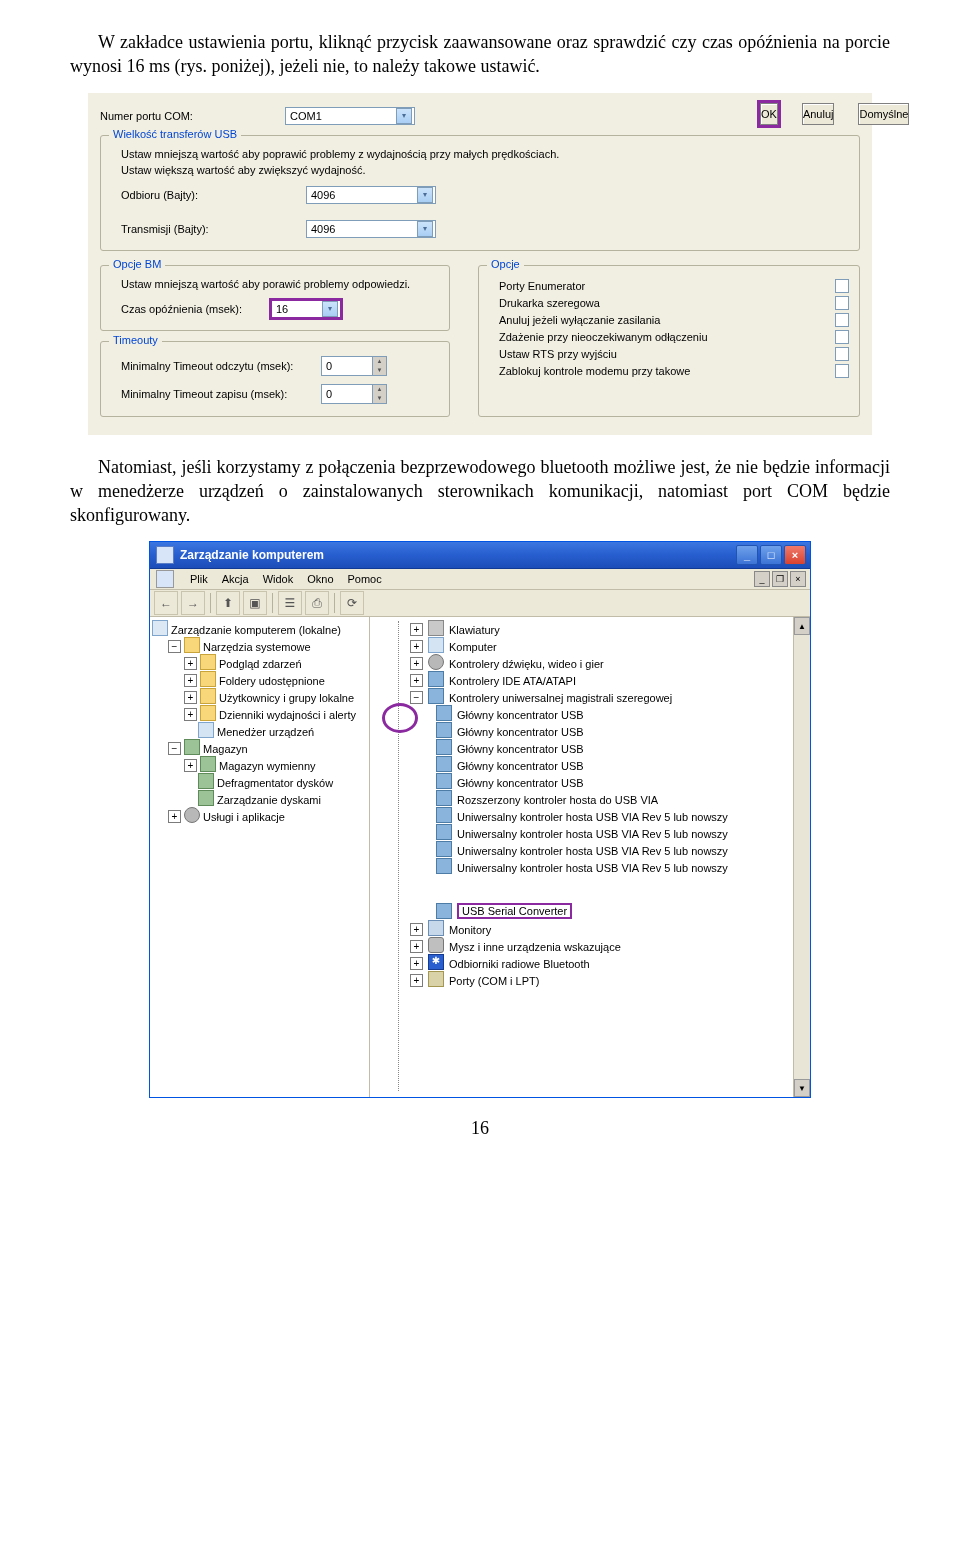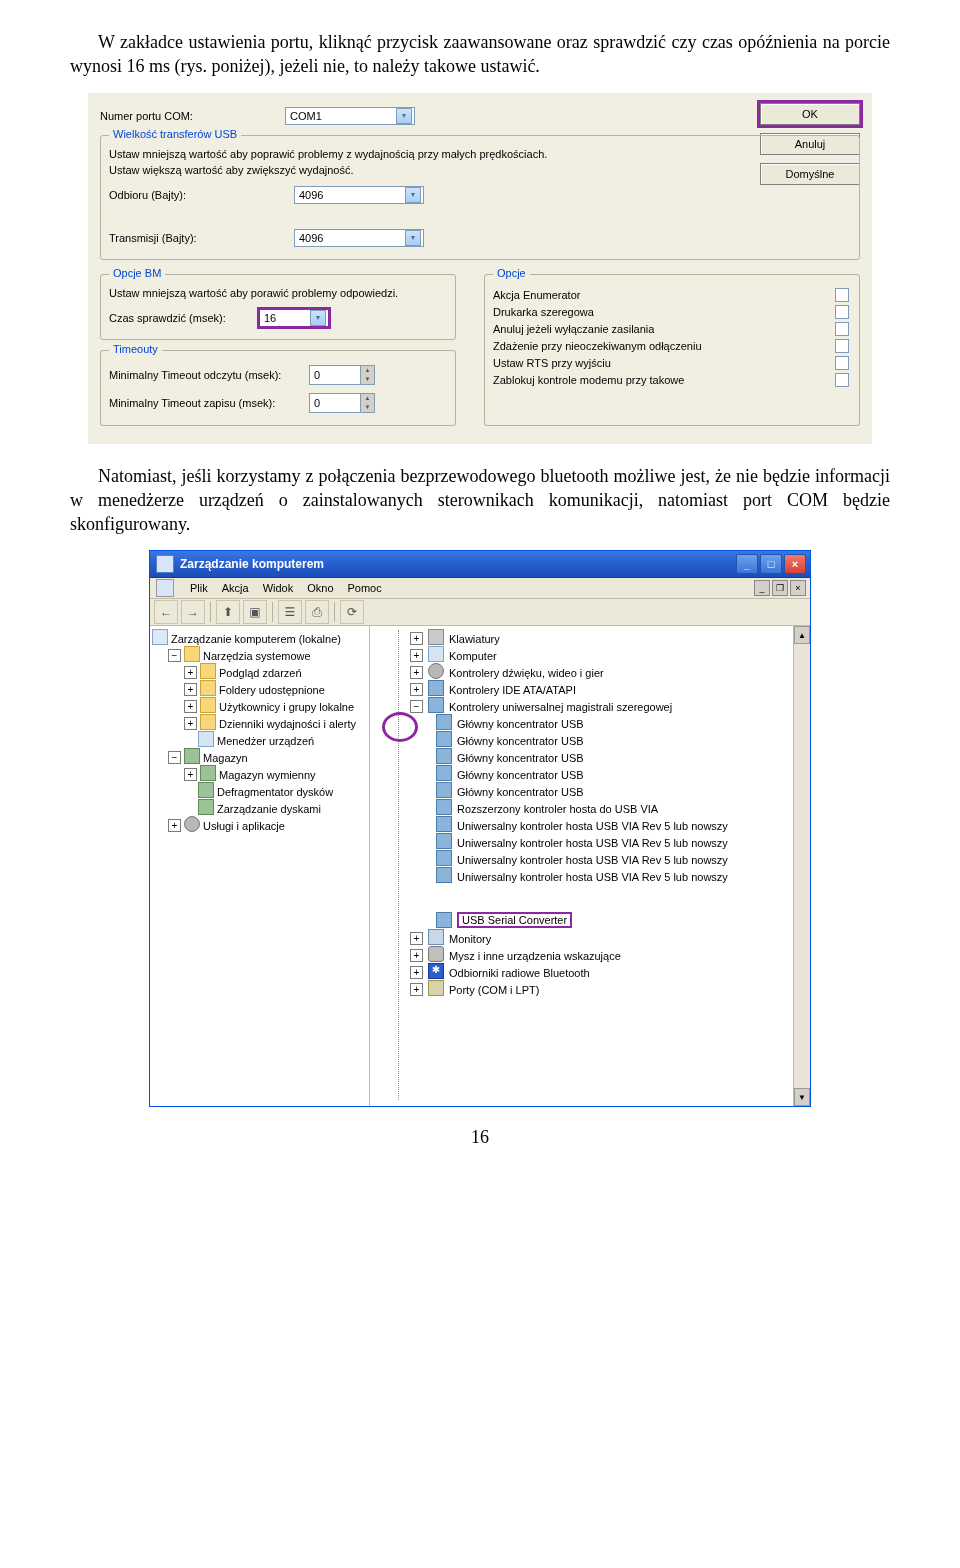--- a/index.html
+++ b/index.html
@@ -48,34 +48,34 @@
     background: linear-gradient(#CBE3FB,#A9CEF4);
     border: 1px solid #7F9DB9;
     display:flex;align-items:center;justify-content:center;
     font-size: 8px; color:#4B6E99;
   }
   .hl-purple { outline: 3px solid #8B2AA0; outline-offset: -1px; }
   .btn-col {
     position:absolute;
     right: 12px; top: 10px;
     width: 100px;
-    display:flex; flex-direction:column; gap:8px;
+    display:flex; flex-direction:row; gap:24px;
   }
   .winbtn {
     border: 1px solid #808080;
     background: #ECE9D8;
     height: 20px;
     display:flex;align-items:center;justify-content:center;
     box-shadow: inset 1px 1px 0 #fff;
   }
   .winbtn.hl { outline: 3px solid #8B2AA0; }
   .group {
     border: 1px solid #B5B29D;
     border-radius: 3px;
-    padding: 10px 10px 8px 8px;
+    padding: 10px 10px 8px 20px;
     margin: 10px 0 4px 0;
     position:relative;
   }
   .group-title {
     position:absolute; top:-8px; left:8px;
     background:#F1EEE2; padding:0 4px; color:#0046D5;
   }
   .desc { margin: 2px 0 4px 0; }
   .half-row { display:flex; gap:28px; }
   .half-row .group { flex:1; }
@@ -176,38 +176,38 @@
         <div class="desc">Ustaw większą wartość aby zwiększyć wydajność.</div>
         <div class="row" style="margin-top:10px;">
           <div class="lbl-col">Odbioru (Bajty):</div>
           <div class="val-col">
             <div class="dropdown">
               <span>4096</span>
               <span class="arrow">▾</span>
             </div>
           </div>
         </div>
-        <div class="row" style="margin-top:25px;">
+        <div class="row" style="margin-top:16px;">
           <div class="lbl-col">Transmisji (Bajty):</div>
           <div class="val-col">
             <div class="dropdown">
               <span>4096</span>
               <span class="arrow">▾</span>
             </div>
           </div>
         </div>
       </div>
 
       <div class="half-row">
         <div style="flex:1">
           <div class="group">
             <div class="group-title">Opcje BM</div>
             <div class="desc">Ustaw mniejszą wartość aby porawić problemy odpowiedzi.</div>
             <div class="row" style="margin-top:10px;">
-              <div class="lbl-col" style="width:150px">Czas sprawdzić (msek):</div>
+              <div class="lbl-col" style="width:150px">Czas opóźnienia (msek):</div>
               <div style="width:70px">
                 <div class="dropdown hl-purple">
                   <span>16</span>
                   <span class="arrow">▾</span>
                 </div>
               </div>
             </div>
           </div>
           <div class="group">
             <div class="group-title">Timeouty</div>
@@ -229,21 +229,21 @@
                     <div>▲</div>
                     <div>▼</div>
                   </div>
               </div>
             </div>
           </div>
         </div>
         <div class="group" style="flex:1">
           <div class="group-title">Opcje</div>
           <div class="chk-row">
-              <span>Akcja Enumerator</span>
+              <span>Porty Enumerator</span>
               <span class="chk"></span>
             </div>
           <div class="chk-row">
               <span>Drukarka szeregowa</span>
               <span class="chk"></span>
             </div>
           <div class="chk-row">
               <span>Anuluj jeżeli wyłączanie zasilania</span>
               <span class="chk"></span>
             </div>

